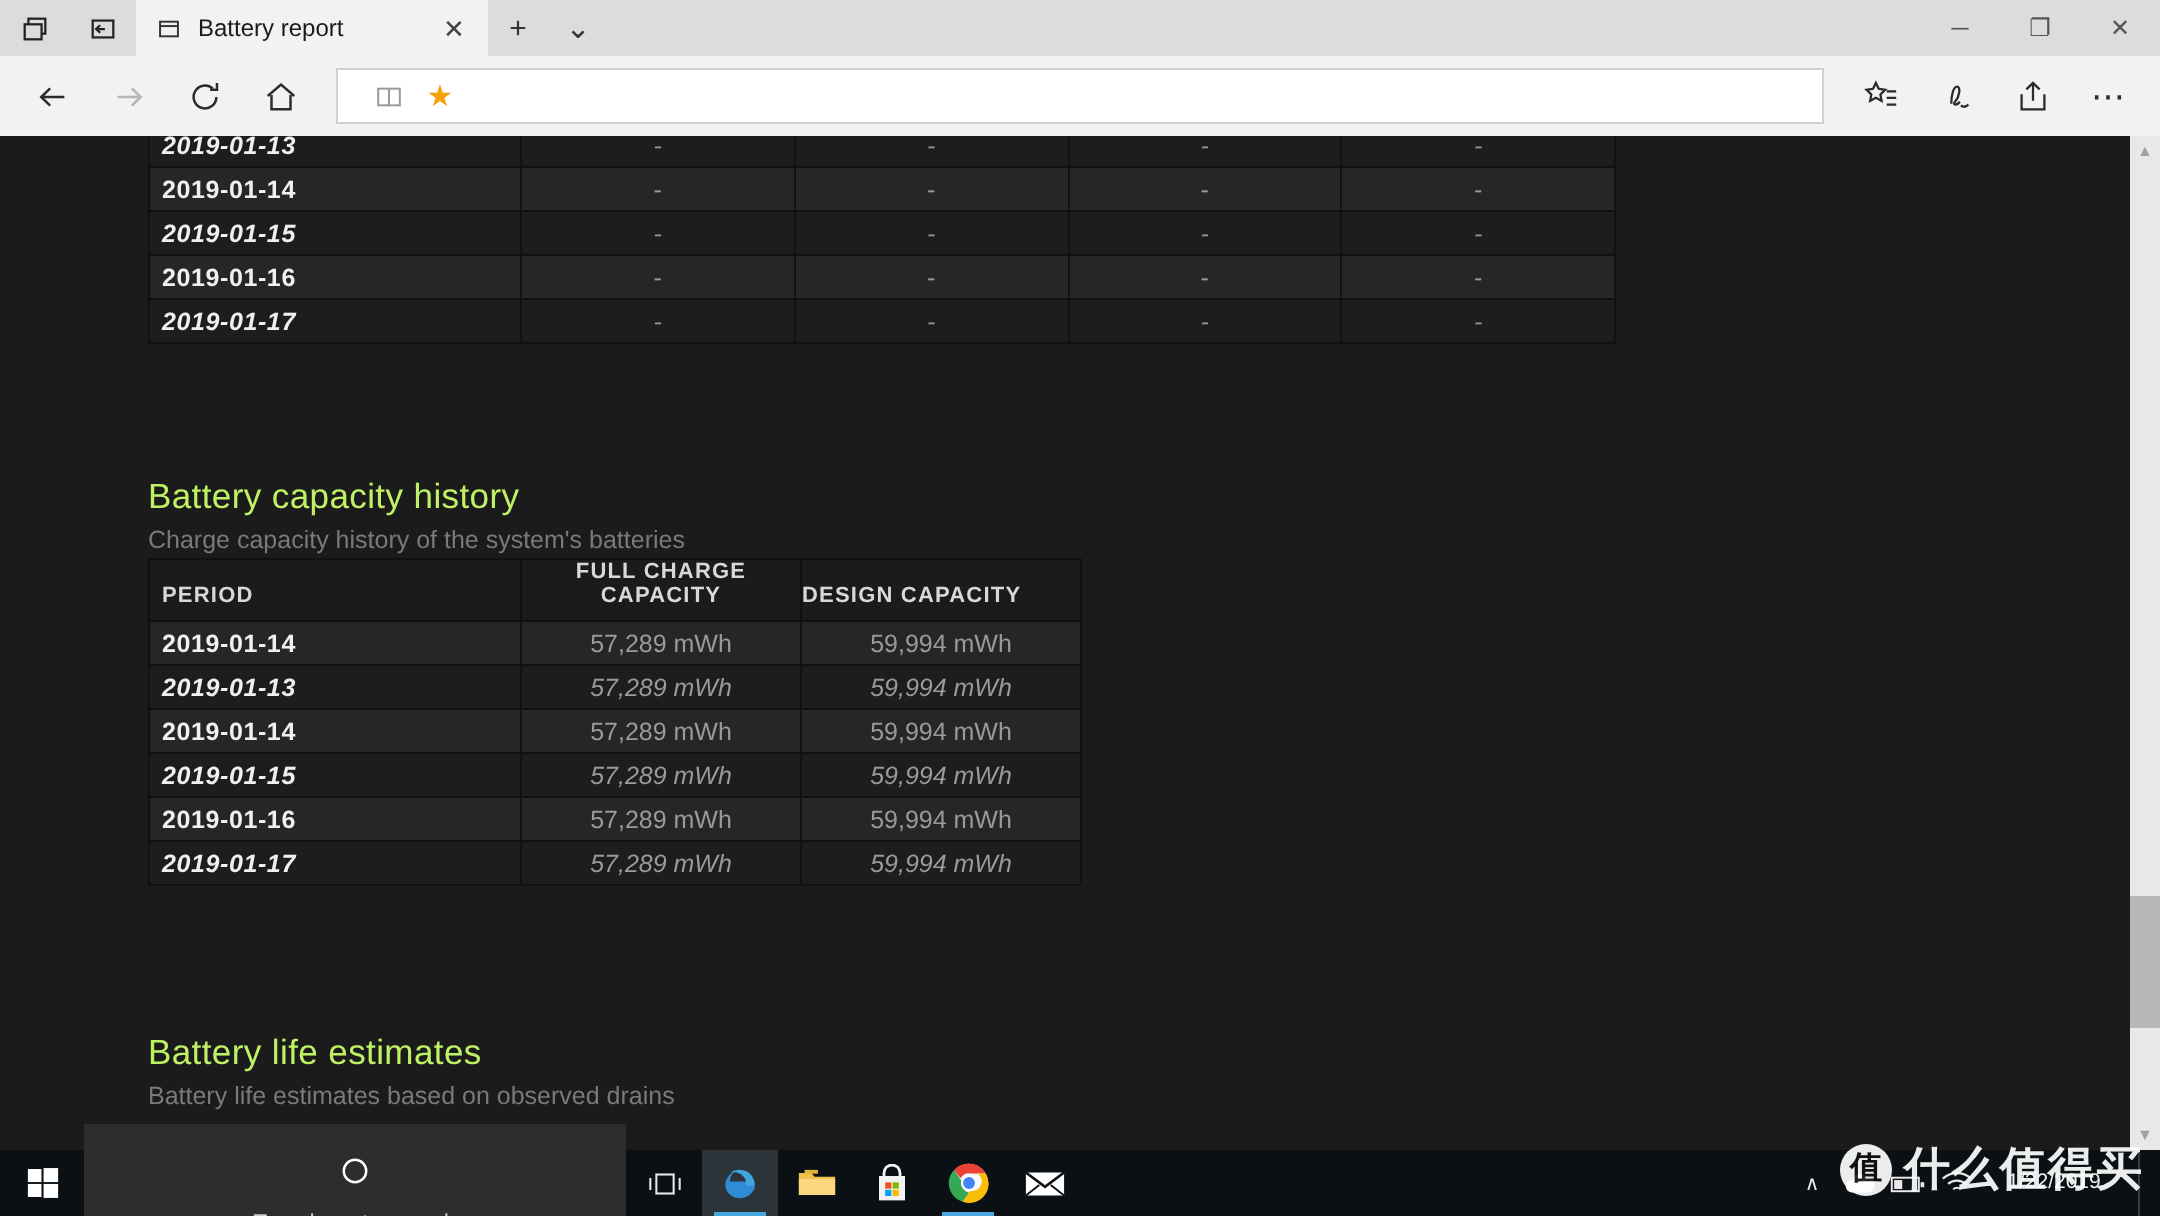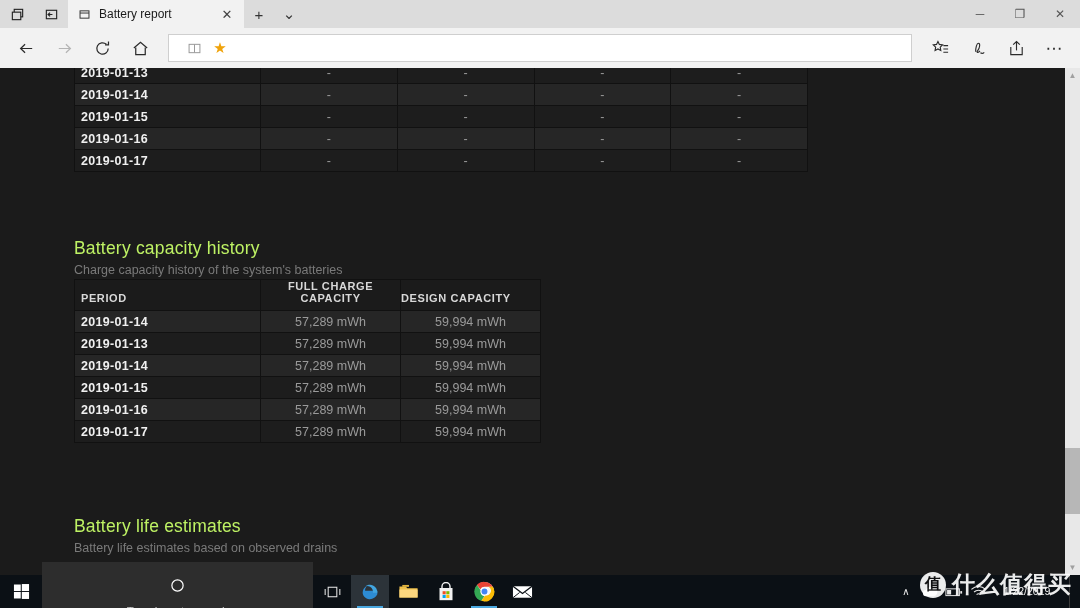--- a/index.html
+++ b/index.html
@@ -161,21 +161,21 @@
     color: #f0f0f0;
     padding-left: 6px !important;
     font-weight: bold;
     letter-spacing: 0.3px;
   }
   .td-val {
     color: #9a9a9a;
     text-align: center;
   }
   tr.rz td { background: #262626; margin-left: 40px; }
-  tr.ro td { background: #1d1d1d; }
+  tr.ro td { background: #1d1d1d; font-style: italic; }
 
   
   .sect-title {
     position: absolute;
     color: #bef264;
     font-size: 17.5px;
     letter-spacing: 0.2px;
   }
   .sect-sub {
     position: absolute;

